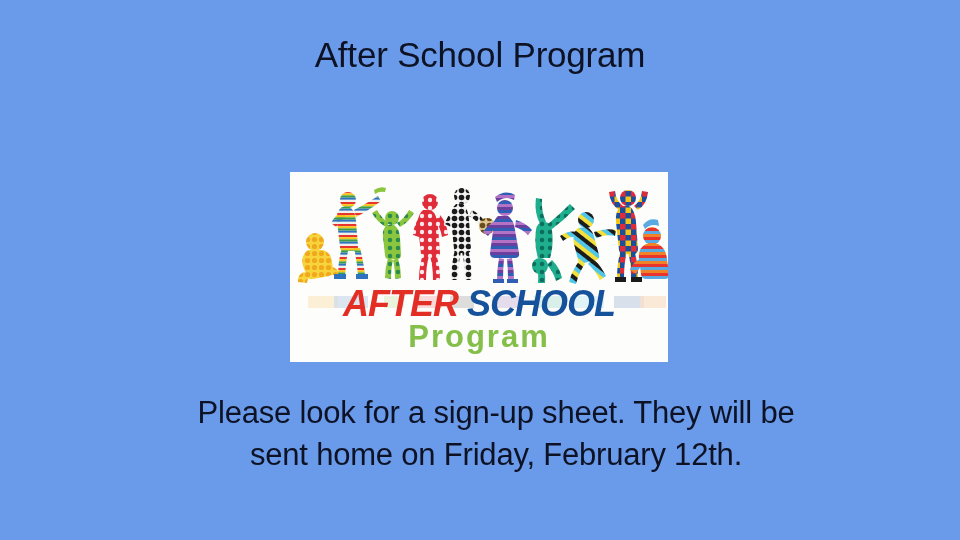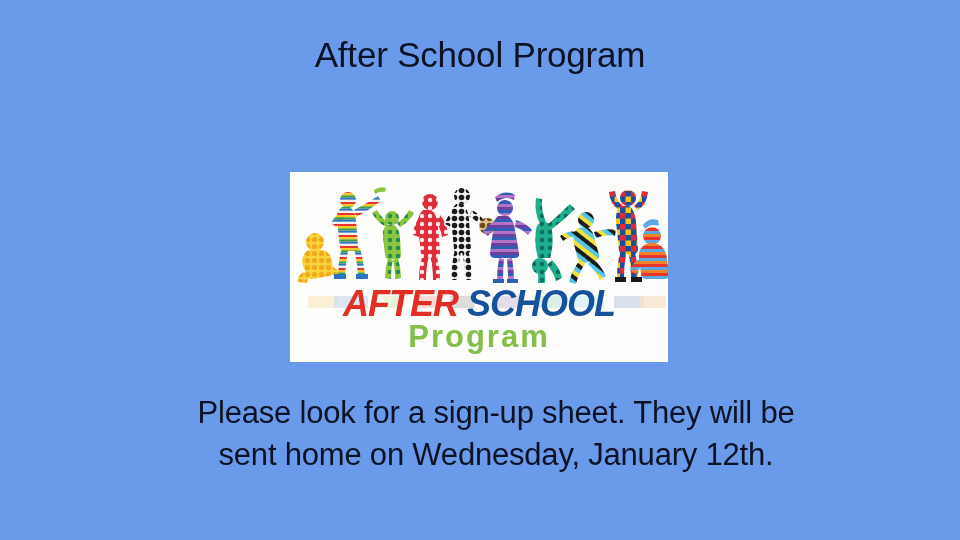--- a/index.html
+++ b/index.html
@@ -314,16 +314,16 @@
 
     <div id="wordmark">
       <span class="wm-after" style="color: rgb(227, 46, 38);">AFTER</span><span class="wm-space"> </span><span class="wm-school" style="color: rgb(22, 82, 156);">SCHOOL</span>
     </div>
 
     <div id="wordmark-sub" style="color: rgb(132, 191, 74);">Program</div>
   </div>
 
   <div id="caption">
     <span class="cap-line">Please look for a sign-up sheet. They will be</span>
-    <span class="cap-line">sent home on Wednesday, January 12th.</span>
+    <span class="cap-line">sent home on Friday, February 12th.</span>
   </div>
 
 </div>
 
 </body></html>

